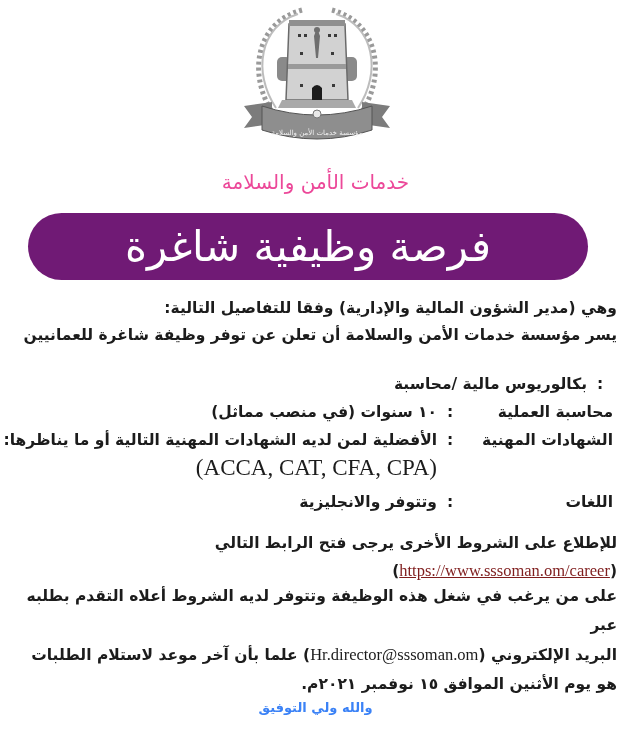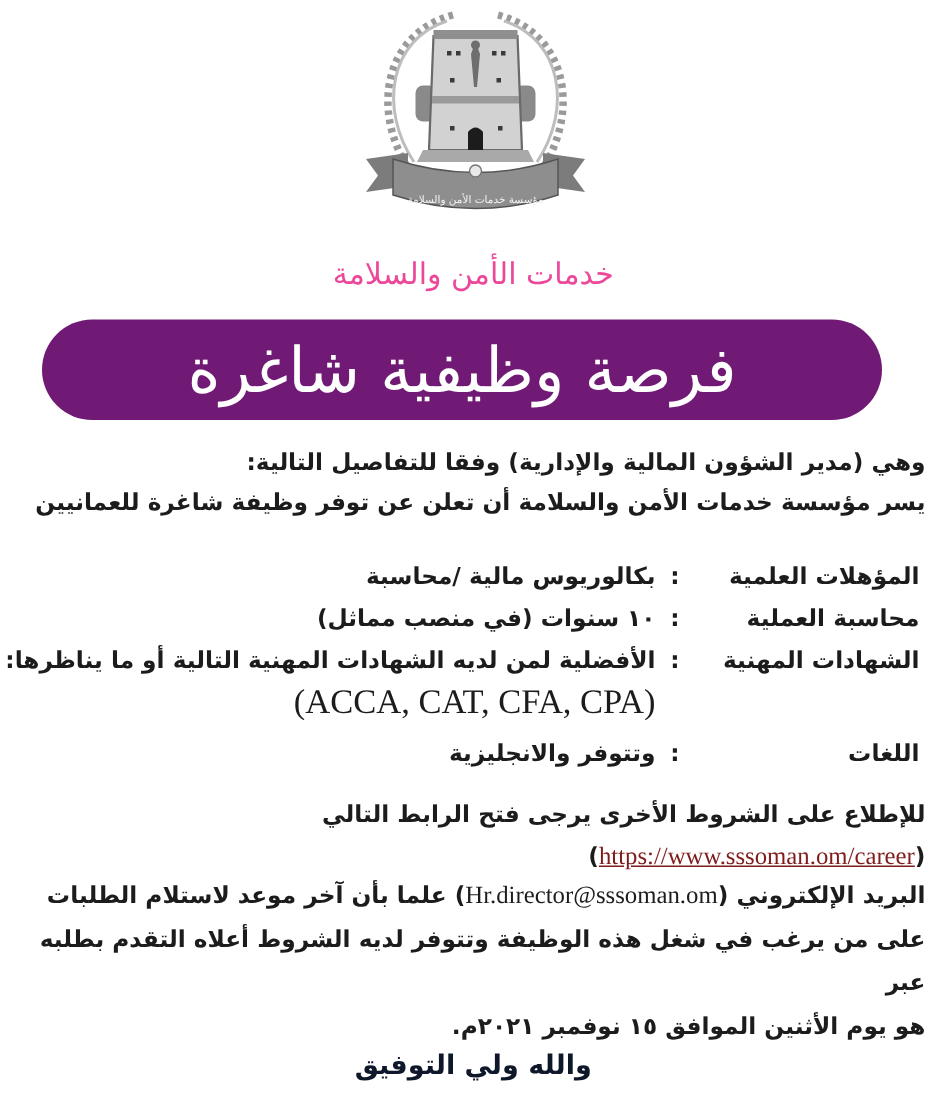--- a/index.html
+++ b/index.html
@@ -135,23 +135,23 @@
     unicode-bidi: embed;
     direction: ltr;
   }
   .closing {
     position: absolute;
     left: 0;
     right: 0;
     top: 700px;
     text-align: center;
     direction: rtl;
-    font-size: 18px;
+    font-size: 13px;
     font-weight: bold;
-    color: #0f172a;
+    color: #3b82f6;
   }
 </style>
 </head>
 <body>
 
 <div class="page">
 
   <div class="logo">
     <svg viewBox="0 0 170 150" xmlns="http://www.w3.org/2000/svg">
 
@@ -203,21 +203,20 @@
     <span class="banner-text">فرصة وظيفية شاغرة</span>
   </div>
 
   <div class="para intro">
     <div>وهي (مدير الشؤون المالية والإدارية) وفقا للتفاصيل التالية:</div>
     <div>يسر مؤسسة خدمات الأمن والسلامة أن تعلن عن توفر وظيفة شاغرة للعمانيين</div>
   </div>
 
   <div class="details">
     <div class="row">
-      <span class="label">المؤهلات العلمية</span>
       <span class="colon">:</span>
       <span class="value">بكالوريوس مالية /محاسبة</span>
     </div>
     <div class="row">
       <span class="label">محاسبة العملية</span>
       <span class="colon">:</span>
       <span class="value">١٠ سنوات (في منصب مماثل)</span>
     </div>
     <div class="row">
       <span class="label">الشهادات المهنية</span>
@@ -234,22 +233,22 @@
       <span class="colon">:</span>
       <span class="value">وتتوفر والانجليزية</span>
     </div>
   </div>
 
   <div class="para link-line">
     <span>للإطلاع على الشروط الأخرى يرجى فتح الرابط التالي (</span><span class="link">https://www.sssoman.om/career</span><span>)</span>
   </div>
 
   <div class="para apply">
+    <div>على من يرغب في شغل هذه الوظيفة وتتوفر لديه الشروط أعلاه التقدم بطلبه عبر</div>
     <div>
       <span>البريد الإلكتروني (</span><span class="email">Hr.director@sssoman.om</span><span>) علما بأن آخر موعد لاستلام الطلبات</span>
     </div>
-    <div>على من يرغب في شغل هذه الوظيفة وتتوفر لديه الشروط أعلاه التقدم بطلبه عبر</div>
     <div>هو يوم الأثنين الموافق ١٥ نوفمبر ٢٠٢١م.</div>
   </div>
 
   <div class="closing">والله ولي التوفيق</div>
 
 </div>
 
 </body></html>

